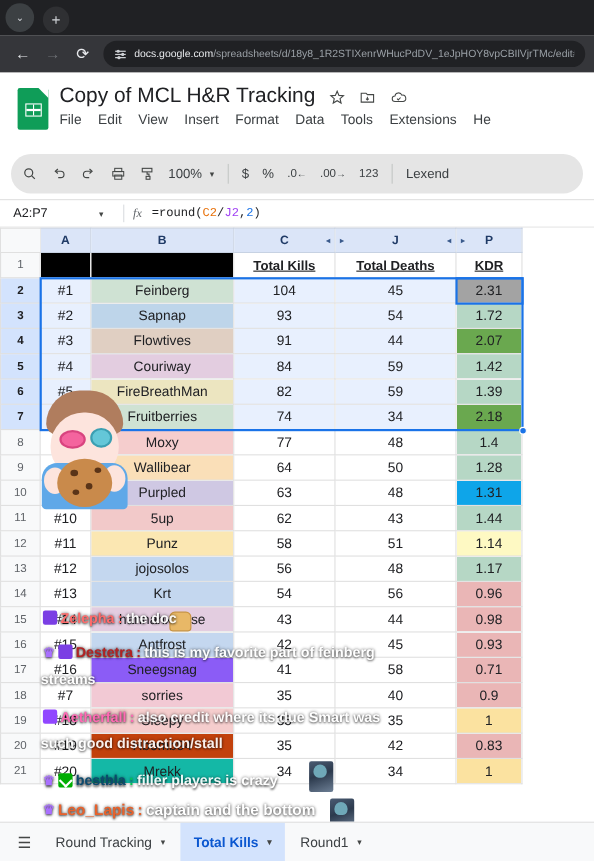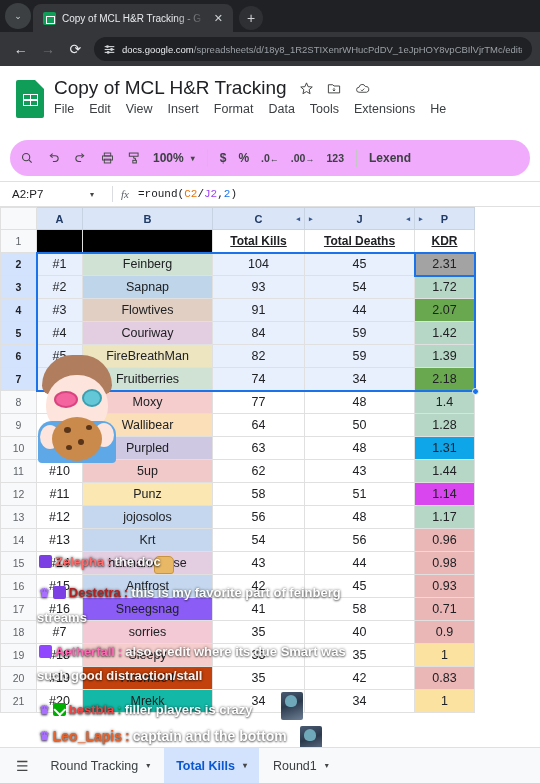--- a/index.html
+++ b/index.html
@@ -102,24 +102,23 @@
   .title-block { padding-top: 5px; }
   .title-row { display: flex; align-items: center; gap: 12px; }
   .doc-title { font-size: 19px; color: #202124; white-space: nowrap; }
   .hdr-icon { color: #444746; font-size: 14px; display: flex; align-items: center; }
   .menubar { display: flex; gap: 15px; margin-top: 3px; }
   .menu-item { font-size: 12.5px; color: #3c4043; white-space: nowrap; }
 
   
   .toolbar-wrap { padding: 0 10px 5px 10px; background: #fff; }
   .toolbar {
-    background: #f0abfc; border-radius: 20px; height: 36px;
+    background: #e5e5e5; border-radius: 20px; height: 36px;
     display: flex; align-items: center; padding: 0 10px; gap: 12px;
     overflow: hidden;
-    font-weight: bold;
   }
   .tb-icon { font-size: 13px; color: #444746; display: flex; align-items: center; }
   .tb-zoom { font-size: 12px; color: #3c4043; display: flex; align-items: center; gap: 7px; }
   .tb-sep { width: 1px; height: 18px; background: #c4c7c5; }
   .tb-text { font-size: 12px; color: #3c4043; white-space: nowrap; }
   .tb-small { font-size: 10.5px; color: #3c4043; }
   .caret { font-size: 8px; color: #444746; }
 
   
   .formula-bar {
@@ -283,25 +282,20 @@
   .sheet-tab .caret { font-size: 8px; }
 </style>
 </head>
 <body>
 
 <div id="app">
 
   <div class="browser-top">
     <div class="tabstrip">
       <div class="tab-menu-btn">⌄</div>
-      <div class="tab">
-        <span class="tab-favicon"></span>
-        <span class="tab-title">Copy of MCL H&amp;R Tracking - G</span>
-        <span class="tab-close">✕</span>
-      </div>
       <div class="tab-new">+</div>
     </div>
   </div>
 
   <div class="omnibox-row">
     <div class="nav-btn">←</div>
     <div class="nav-btn dim">→</div>
     <div class="nav-btn">⟳</div>
     <div class="omnibox">
       <span class="omnibox-icon">
@@ -536,21 +530,21 @@
             <td class="cell colC">62</td>
             <td class="cell colJ">43</td>
             <td class="cell colP" style="background:#b6d7c5">1.44</td>
           </tr>
           <tr>
             <td class="rowhdr">12</td>
             <td class="cell colA">#11</td>
             <td class="cell colB" style="background:#fbe7b2">Punz</td>
             <td class="cell colC">58</td>
             <td class="cell colJ">51</td>
-            <td class="cell colP" style="background:#d946ef">1.14</td>
+            <td class="cell colP" style="background:#fef9c3">1.14</td>
           </tr>
           <tr>
             <td class="rowhdr">13</td>
             <td class="cell colA">#12</td>
             <td class="cell colB" style="background:#c4d7ef">jojosolos</td>
             <td class="cell colC">56</td>
             <td class="cell colJ">48</td>
             <td class="cell colP" style="background:#b6d7c5">1.17</td>
           </tr>
           <tr>
@@ -673,21 +667,21 @@
       <span class="chat-msg">also credit where its due Smart was</span>
     </div>
 
     <div class="chat-line" style="left:4px; top:668px;">
       <span class="chat-msg">such good distraction/stall</span>
     </div>
 
     <div class="chat-line" style="left:6px; top:702px;">
       <span class="crown">♛</span>
       <span class="badge mod"></span>
-      <span style="color:#ef4444">bestbla</span>
+      <span style="color:#0c4a6e">bestbla</span>
       <span style="color:#00c853">:</span>
       <span class="chat-msg">filler players is crazy</span>
     </div>
 
     <div class="chat-line" style="left:6px; top:728px; font-size:14px;">
       <span class="crown">♛</span>
       <span style="color:#e8622c">Leo_Lapis</span>
       <span style="color:#e8622c">:</span>
       <span class="chat-msg">captain and the bottom</span>
     </div>

